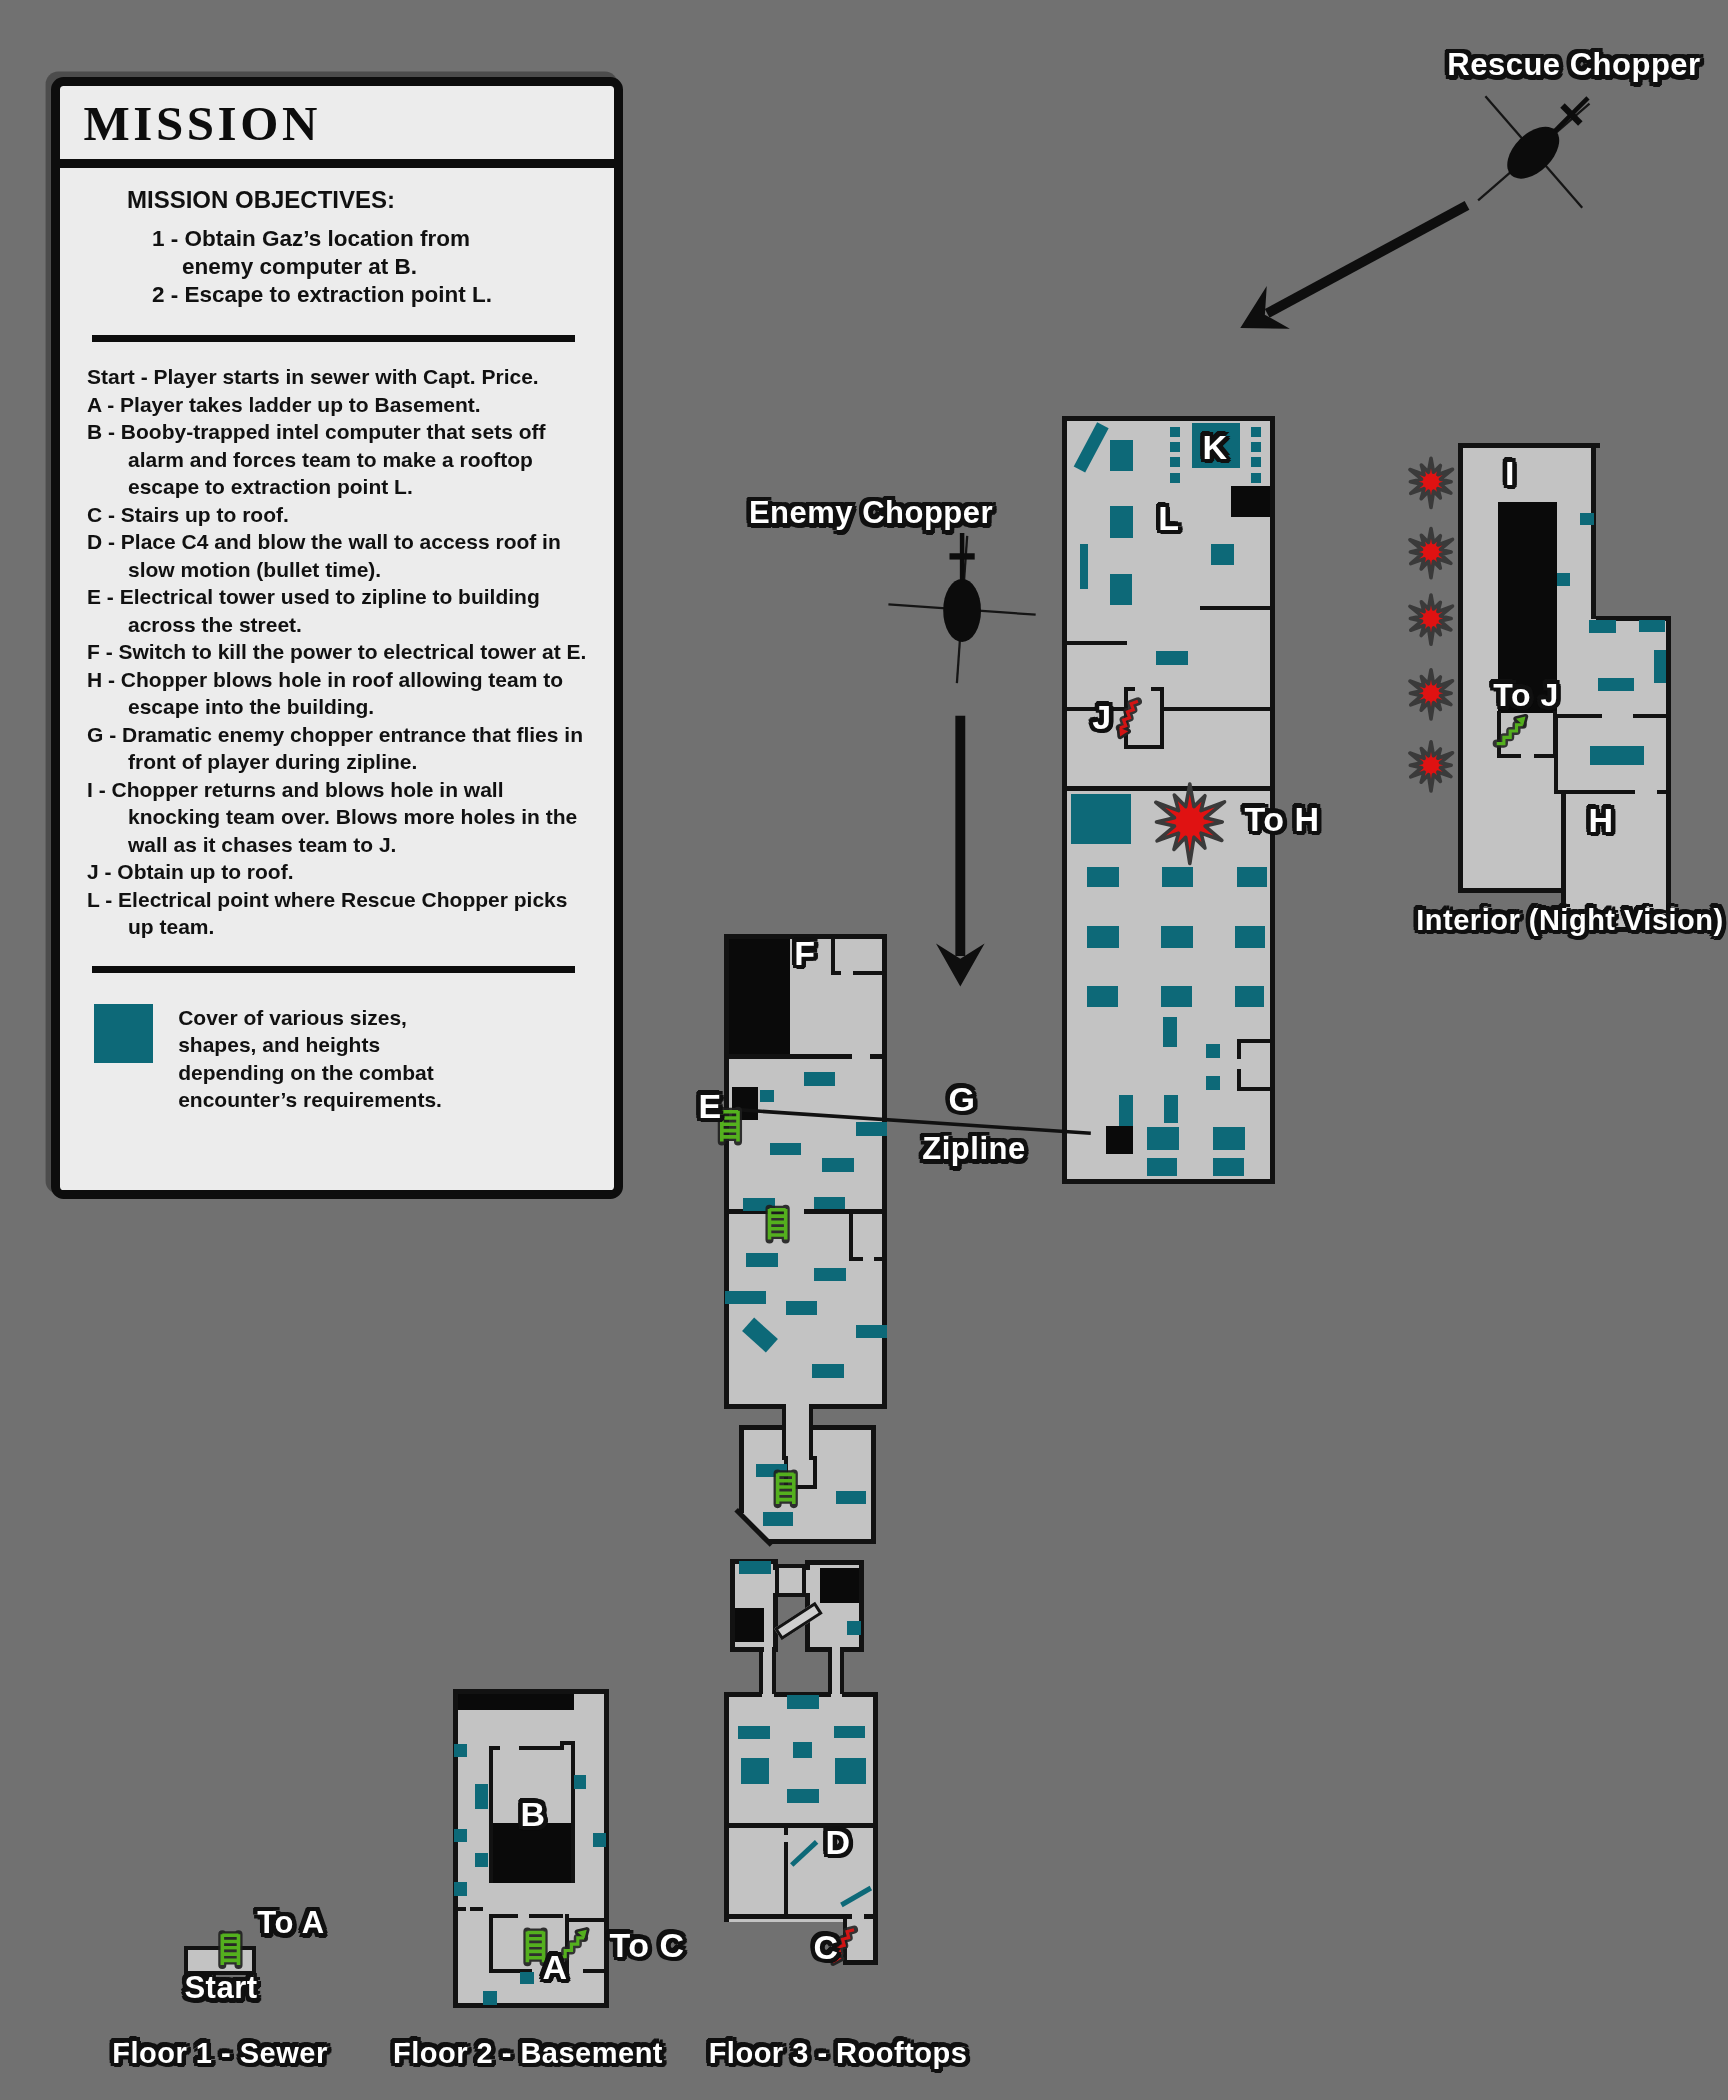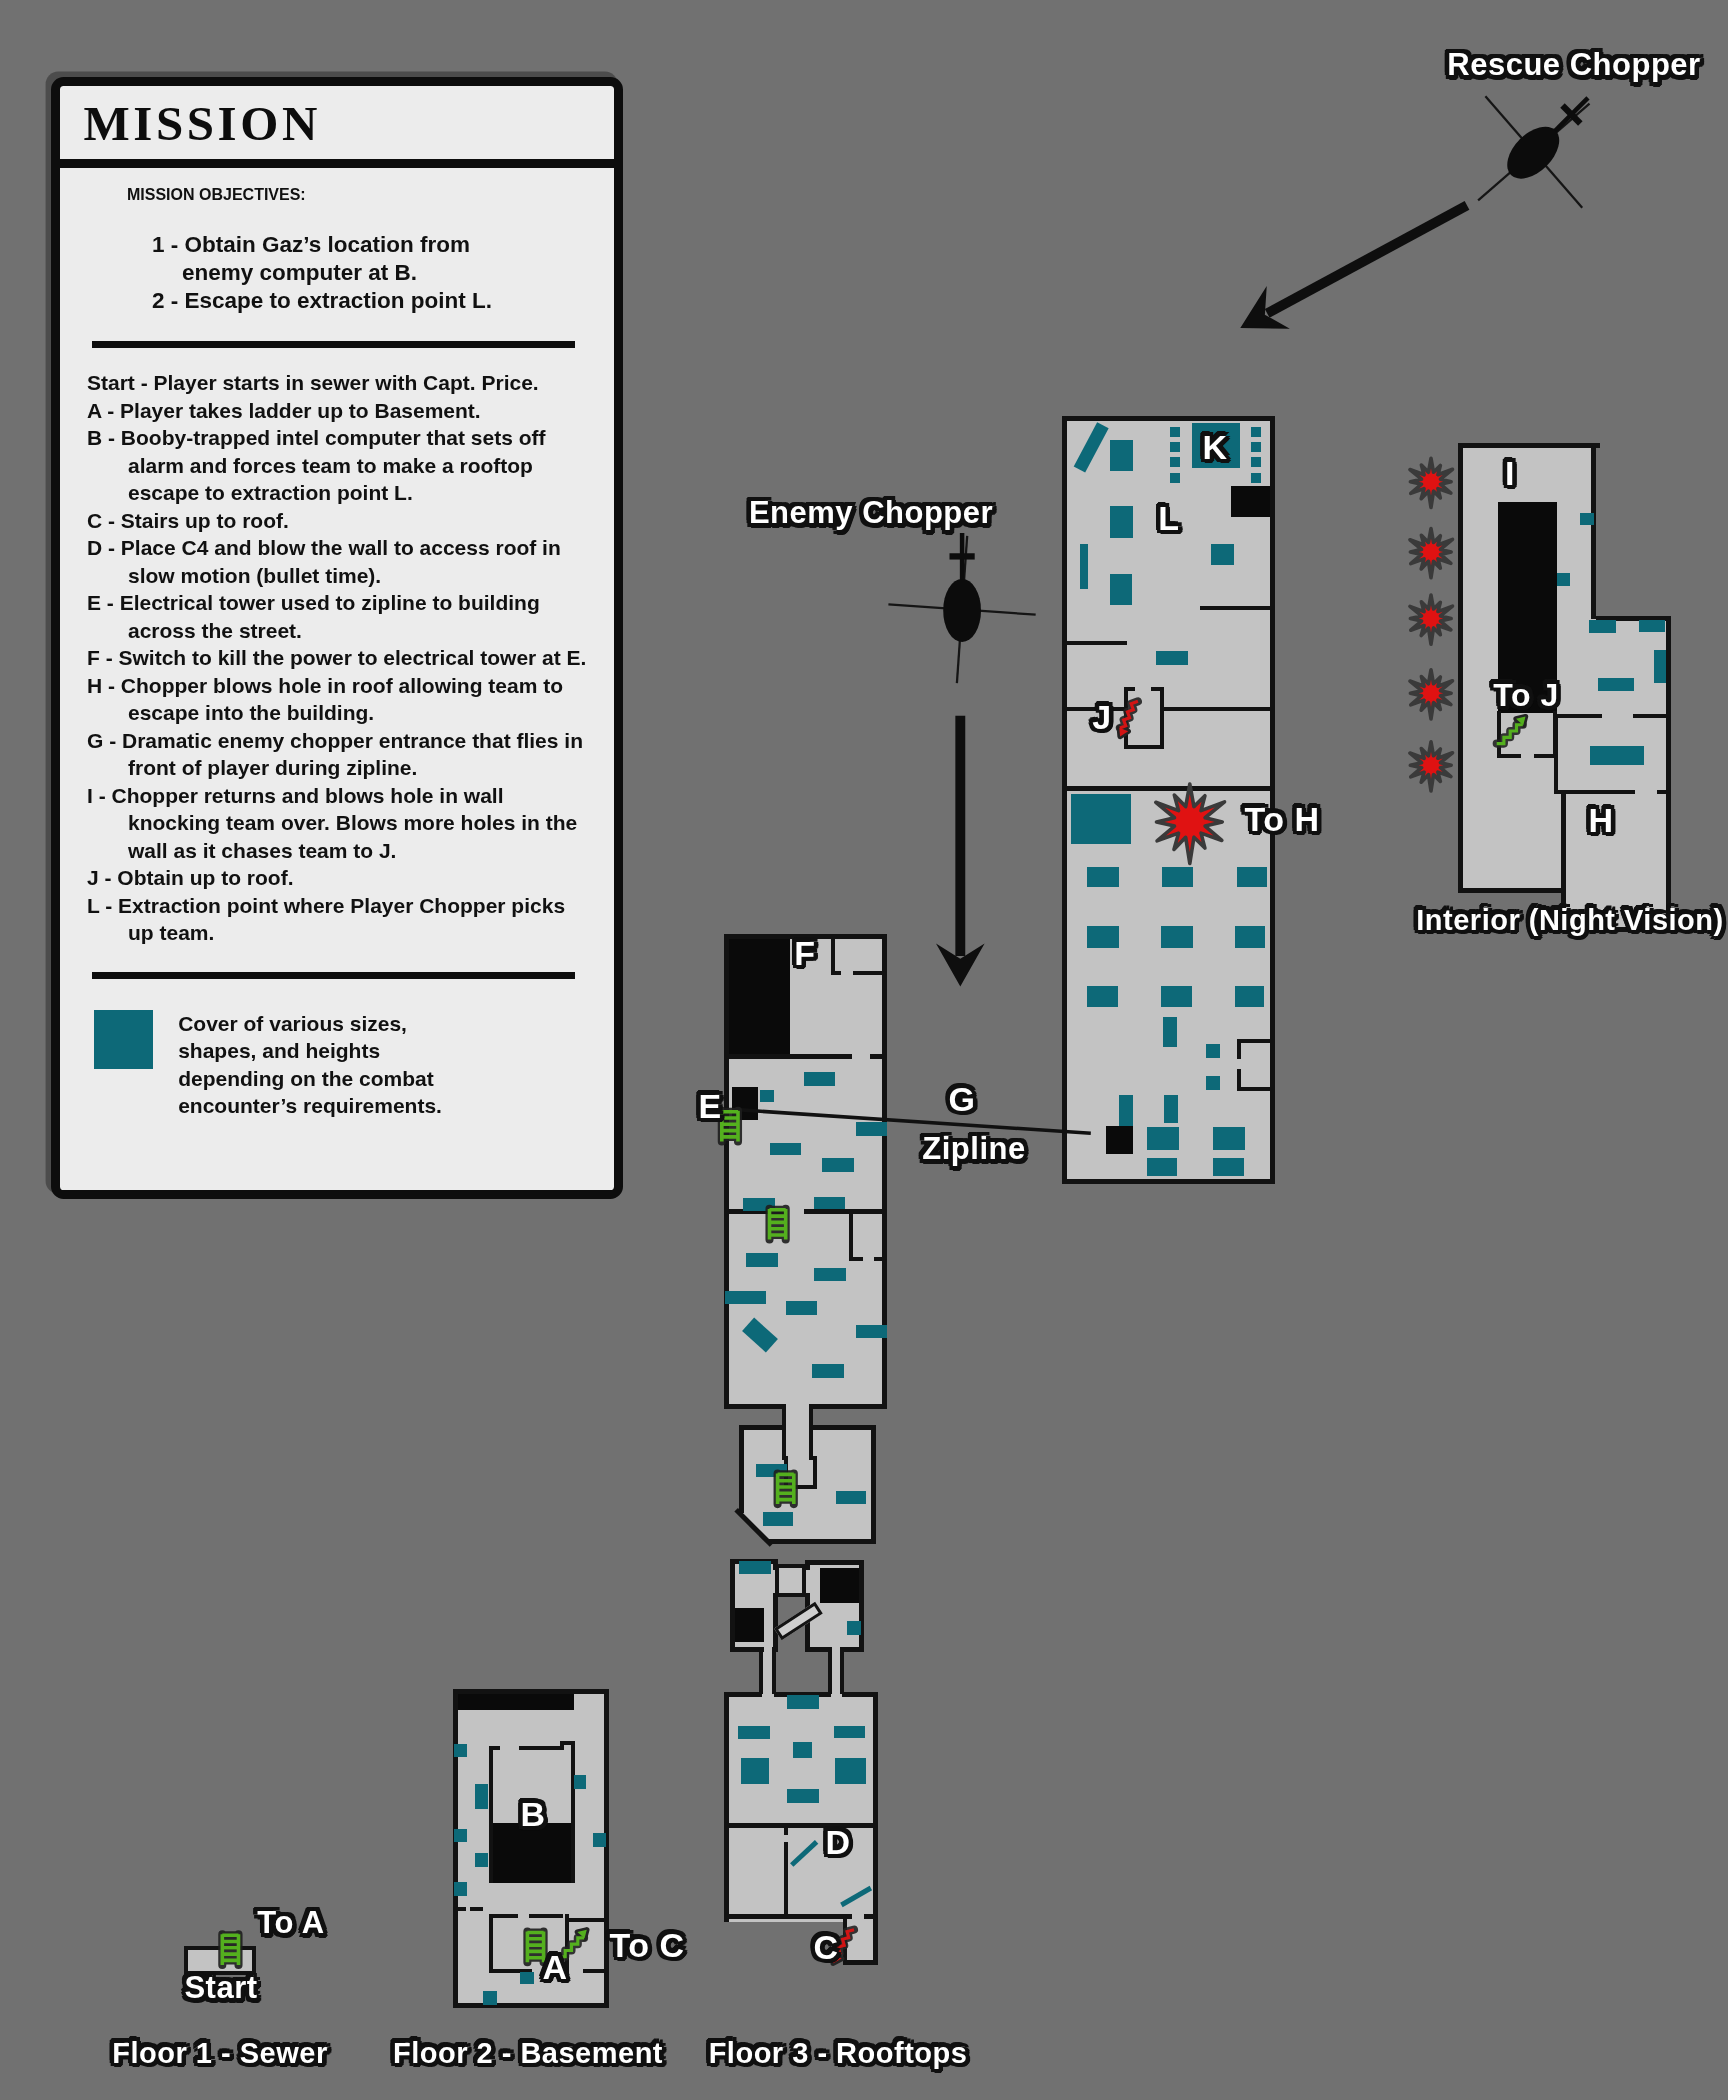--- a/index.html
+++ b/index.html
@@ -5,21 +5,21 @@
   *{box-sizing:border-box;margin:0;padding:0}
   body{margin:0;background:#717171;font-family:"Liberation Sans",sans-serif}
   #canvas{position:relative;width:1728px;height:2101px;background:var(--background,#717171);overflow:hidden}
 
   
   #panel{position:absolute;left:51px;top:77px;width:572px;height:1122px;background:var(--panel,#ececec);
          border:9px solid #0d0d0d;border-radius:12.6px;box-shadow:-5.4px -5.4px 0 rgba(30,30,30,.45)}
   .panel-title{font-family:"Liberation Serif",serif;font-weight:bold;font-size:49px;letter-spacing:3.6px;
                color:#0d0d0d;padding:9px 0 7.2px 23.4px;border-bottom:9px solid #0d0d0d}
   .panel-body{padding:18px 21.6px 0 27px}
-  .objectives-heading{font-size:16px;font-weight:bold;color:#111;padding-left:40px;margin-bottom:27px}
+  .objectives-heading{font-size:24px;font-weight:bold;color:#111;padding-left:40px;margin-bottom:11px}
   .objective{font-size:22.5px;font-weight:bold;color:#111;width:423px;line-height:1.25;
              padding-left:95px;text-indent:-30px}
   .rule{height:7.2px;background:#0d0d0d;width:483px;margin:25px 0 21.6px 5.4px}
   .legend-item{font-size:21px;font-weight:bold;color:#111;line-height:1.31;
                padding-left:41px;text-indent:-41px}
   .cover-row{display:flex;gap:25px;padding-left:7.2px;margin-top:31px;align-items:flex-start}
   .cover-swatch{width:59px;height:59px;background:var(--cover,#0d6978);flex:none}
   .cover-note{font-size:21px;font-weight:bold;color:#111;line-height:1.3;width:302px}
 
   
@@ -59,21 +59,21 @@
           <div class="legend-item">A - Player takes ladder up to Basement.</div>
           <div class="legend-item">B - Booby-trapped intel computer that sets off alarm and forces team to make a rooftop escape to extraction point L.</div>
           <div class="legend-item">C - Stairs up to roof.</div>
           <div class="legend-item">D - Place C4 and blow the wall to access roof in slow motion (bullet time).</div>
           <div class="legend-item">E - Electrical tower used to zipline to building across the street.</div>
           <div class="legend-item">F - Switch to kill the power to electrical tower at E.</div>
           <div class="legend-item">H - Chopper blows hole in roof allowing team to escape into the building.</div>
           <div class="legend-item">G - Dramatic enemy chopper entrance that flies in front of player during zipline.</div>
           <div class="legend-item">I - Chopper returns and blows hole in wall knocking team over.  Blows more holes in the wall as it chases team to J.</div>
           <div class="legend-item">J - Obtain up to roof.</div>
-          <div class="legend-item">L - Extraction point where Player Chopper picks up team.</div>
+          <div class="legend-item">L - Electrical point where Rescue Chopper picks up team.</div>
         </div>
       <div class="rule"></div>
       <div class="cover-row">
         <div class="cover-swatch"></div>
         <div class="cover-note">Cover of various sizes, shapes, and heights depending on the combat encounter’s requirements.</div>
       </div>
     </div>
   </div>
 
   <div id="map-layer">

